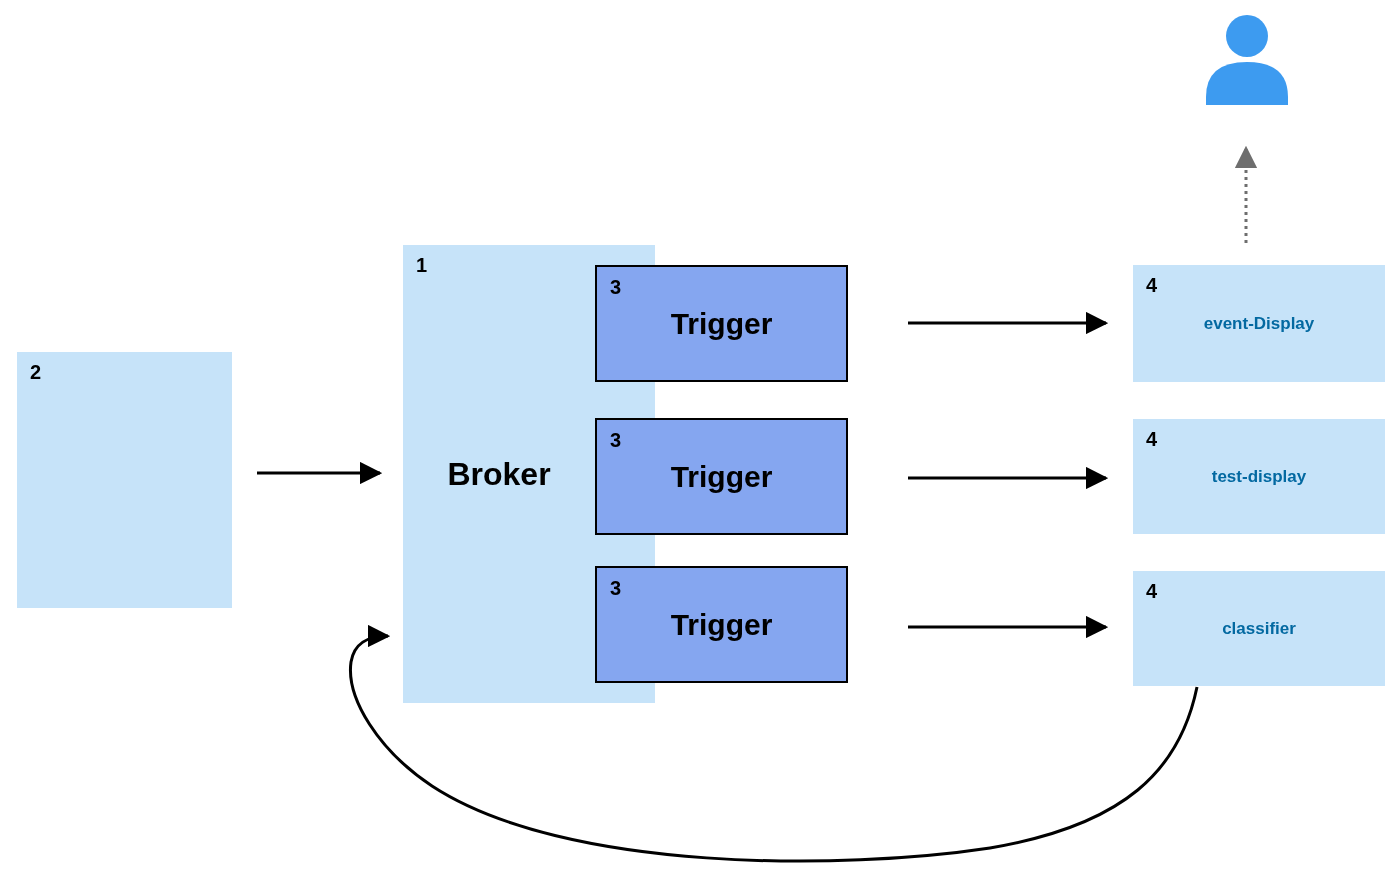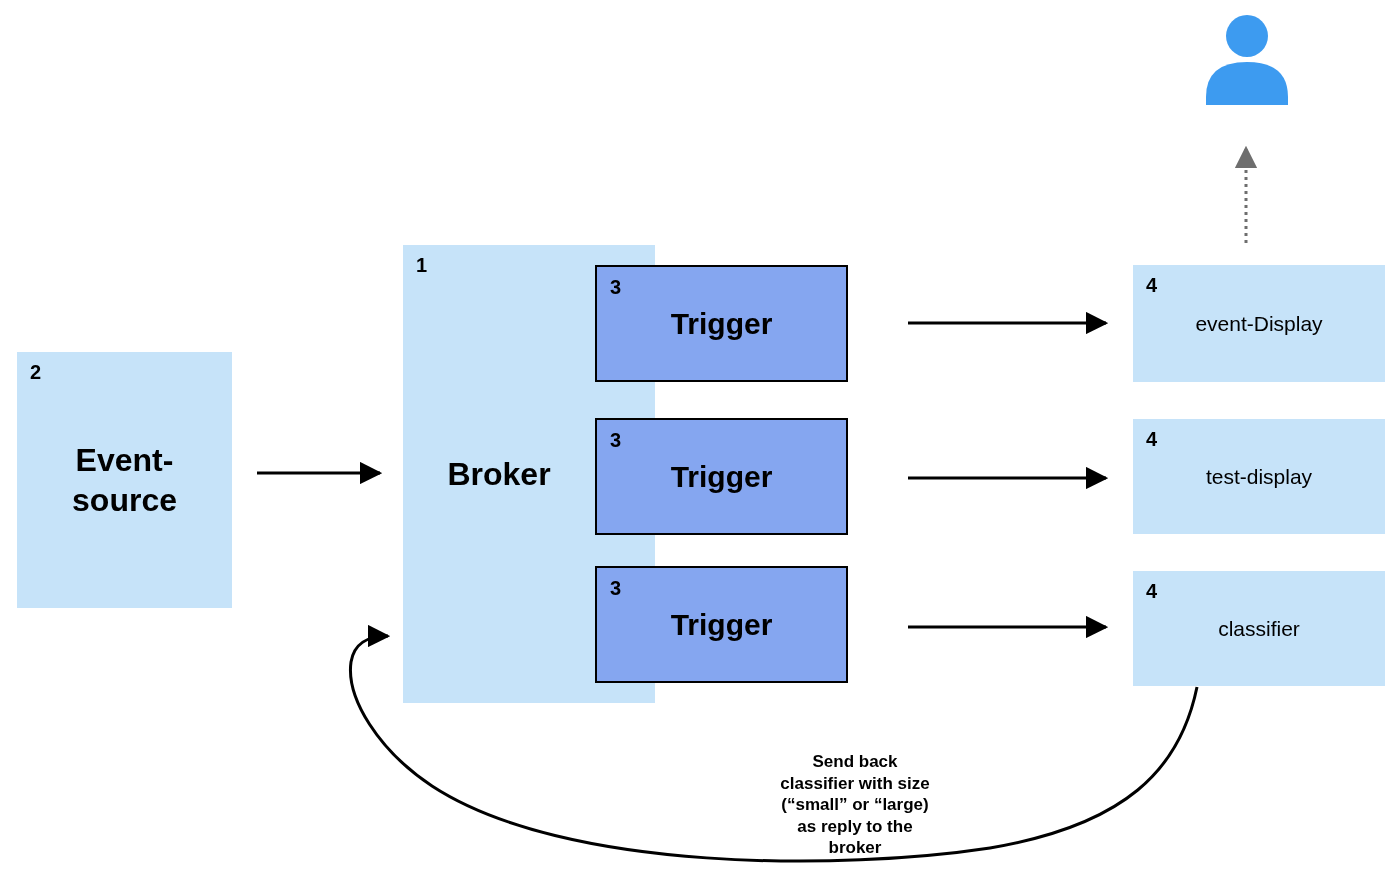--- a/index.html
+++ b/index.html
@@ -36,23 +36,23 @@
     text-align: center;
     line-height: 1.25;
   }
   .node-label-trigger {
     font-size: 30px;
     font-weight: bold;
     color: #000000;
     text-align: left;
   }
   .node-label-small {
-    font-size: 21px;
-    font-weight: normal;
-    color: #000000;
+    font-size: 17px;
+    font-weight: bold;
+    color: #0369a1;
     text-align: center;
   }
   .es-label-wrap { max-width: 150px; }
   #broker-label-strip {
     position: absolute;
     left: 403px; top: 245px;
     width: 192px; height: 458px;
     display: flex; align-items: center; justify-content: center;
     pointer-events: none;
   }
@@ -74,21 +74,20 @@
     pointer-events: none;
   }
 </style>
 </head>
 <body>
 
 <div id="canvas">
 
   <div class="node fill-light" style="left:17px; top:352px; width:215px; height:256px;">
     <span class="badge">2</span>
-    <span class="node-label-big es-label-wrap">Event-source</span>
   </div>
 
   <div class="node fill-light" style="left:403px; top:245px; width:252px; height:458px;">
     <span class="badge">1</span>
   </div>
   <div id="broker-label-strip">
     <span class="node-label-big">Broker</span>
   </div>
 
   <div class="node fill-trigger" style="left:595px; top:265px; width:253px; height:117px;">
@@ -110,25 +109,20 @@
   </div>
   <div class="node fill-light" style="left:1133px; top:419px; width:252px; height:115px;">
     <span class="badge">4</span>
     <span class="node-label-small">test-display</span>
   </div>
   <div class="node fill-light" style="left:1133px; top:571px; width:252px; height:115px;">
     <span class="badge">4</span>
     <span class="node-label-small">classifier</span>
   </div>
 
-  <div id="annotation">Send back
-classifier with size
-(“small” or “large)
-as reply to the
-broker</div>
 
   <svg id="connector-layer" width="1400" height="896" viewBox="0 0 1400 896" xmlns="http://www.w3.org/2000/svg">
     <defs>
       <marker id="arrow-black" viewBox="0 0 10 10" refX="9" refY="5" markerWidth="7.5" markerHeight="7.5" orient="auto-start-reverse">
         <path d="M0 0 L10 5 L0 10 z" fill="#000000"></path>
       </marker>
       <marker id="arrow-gray" viewBox="0 0 10 10" refX="9" refY="5" markerWidth="7.5" markerHeight="7.5" orient="auto-start-reverse">
         <path d="M0 0 L10 5 L0 10 z" fill="#6E6E6E"></path>
       </marker>
     </defs>

